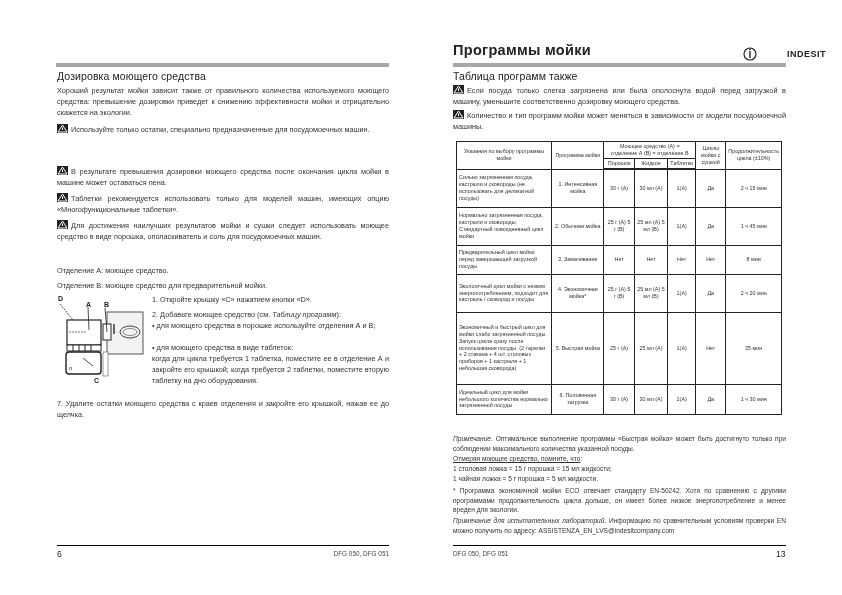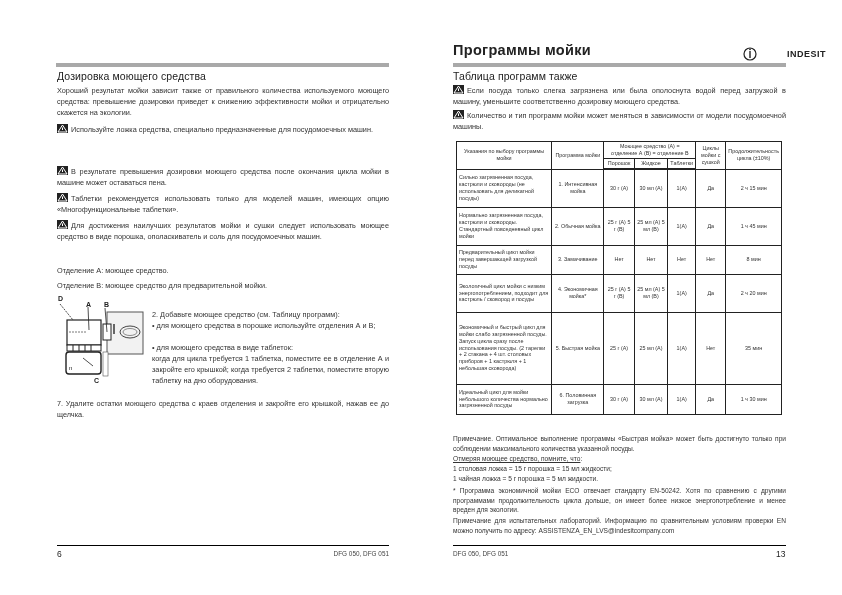--- a/index.html
+++ b/index.html
@@ -16,40 +16,40 @@
   .warn svg { position:absolute; left:0; top:0; }
   .footer-num { position:absolute; font-size:8.5px; color:#222; }
   .footer-model { position:absolute; font-size:6.4px; color:#444; }
   .title { position:absolute; font-size:14.5px; font-weight:bold; color:#222; letter-spacing:0.3px; }
   table.prog { position:absolute; border-collapse:collapse; font-size:5.4px; color:#333; }
   table.prog td, table.prog th { border:1px solid #222; padding:1px 2px; font-weight:normal; vertical-align:middle; }
   table.prog th { text-align:center; line-height:7px; }
   table.prog td { line-height:6.8px; }
   table.prog td.c { text-align:center; }
   table.prog tr.head-bottom th { border-bottom:2px solid #222; }
-  .it { }
+  .it { font-style:italic; }
   .ul { text-decoration:underline; }
   .logo { position:absolute; display:flex; align-items:center; }
   .logo-text { font-size:9px; font-weight:bold; letter-spacing:0.5px; color:#222;padding-left:28px; }
 </style>
 </head>
 <body>
 
 <div class="page left">
   <div class="hr-gray" style="left:56px; top:63px; width:333px;"></div>
 
   <div class="h2" style="left:57px; top:70px;">Дозировка моющего средства</div>
 
   <div class="p" style="left:57px; top:85px; width:332px;">Хороший результат мойки зависит также от правильного количества используемого моющего средства: превышение дозировки приведет к снижению эффективности мойки и отрицательно скажется на экологии.</div>
 
   <div class="p" style="left:57px; top:124px; width:332px;">
     <span class="warn"><svg width="11" height="9">
           <polygon points="5.5,1 10,8 1,8" fill="none" stroke="#fff" stroke-width="1"></polygon>
           <line x1="5.5" y1="3.5" x2="5.5" y2="6" stroke="#fff" stroke-width="1"></line>
-        </svg></span><span>Используйте ложка средства, специально предназначенные для посудомоечных машин.</span>
+        </svg></span><span>Используйте только остатки, специально предназначенные для посудомоечных машин.</span>
   </div>
 
 
   <div class="p" style="left:57px; top:166px; width:332px;">
     <span class="warn"><svg width="11" height="9">
           <polygon points="5.5,1 10,8 1,8" fill="none" stroke="#fff" stroke-width="1"></polygon>
           <line x1="5.5" y1="3.5" x2="5.5" y2="6" stroke="#fff" stroke-width="1"></line>
         </svg></span><span>В результате превышения дозировки моющего средства после окончания цикла мойки в машине может оставаться пена.</span>
   </div>
 
@@ -91,20 +91,21 @@
       <line x1="50" y1="16" x2="52" y2="40" stroke="#222" stroke-width="0.8"></line>
       <line x1="38" y1="74" x2="28" y2="66" stroke="#222" stroke-width="0.8"></line>
       <text x="14" y="78" font-size="6" font-family="Liberation Sans, sans-serif" fill="#222">n</text>
     </svg>
     <span style="position:absolute; left:3px; top:3px; font-size:7px; font-weight:bold;">D</span>
     <span style="position:absolute; left:31px; top:9px; font-size:7px; font-weight:bold;">A</span>
     <span style="position:absolute; left:49px; top:9px; font-size:7px; font-weight:bold;">B</span>
     <span style="position:absolute; left:39px; top:85px; font-size:7px; font-weight:bold;">C</span>
   </div>
 
+  <div class="p" style="left:152px; top:294px; width:237px;">1.  Откройте крышку «С» нажатием кнопки «D».</div>
   <div class="p" style="left:152px; top:309px; width:237px;"><span>2.  Добавьте моющее средство (см. </span><span class="it">Таблицу программ</span><span>):</span></div>
   <div class="p" style="left:152px; top:342px; width:237px;">• для моющего средства в виде таблеток:</div>
   <div class="p" style="left:152px; top:320px; width:237px;">• для моющего средства в порошке используйте отделения А и В;</div>
   <div class="p" style="left:152px; top:353px; width:237px;">когда для цикла требуется 1 таблетка, поместите ее в отделение А и закройте его крышкой; когда требуется 2 таблетки, поместите вторую таблетку на дно оборудования.</div>
   <div class="p" style="left:57px; top:398px; width:332px; padding-left:0;">7.  Удалите остатки моющего средства с краев отделения и закройте его крышкой, нажав ее до щелчка.</div>
 
   <div class="hr-black" style="left:57px; top:545px; width:332px;"></div>
   <div class="footer-num" style="left:57px; top:549px;">6</div>
   <div class="footer-model" style="right:32px; top:550px;">DFG 050, DFG 051</div>
 </div>

